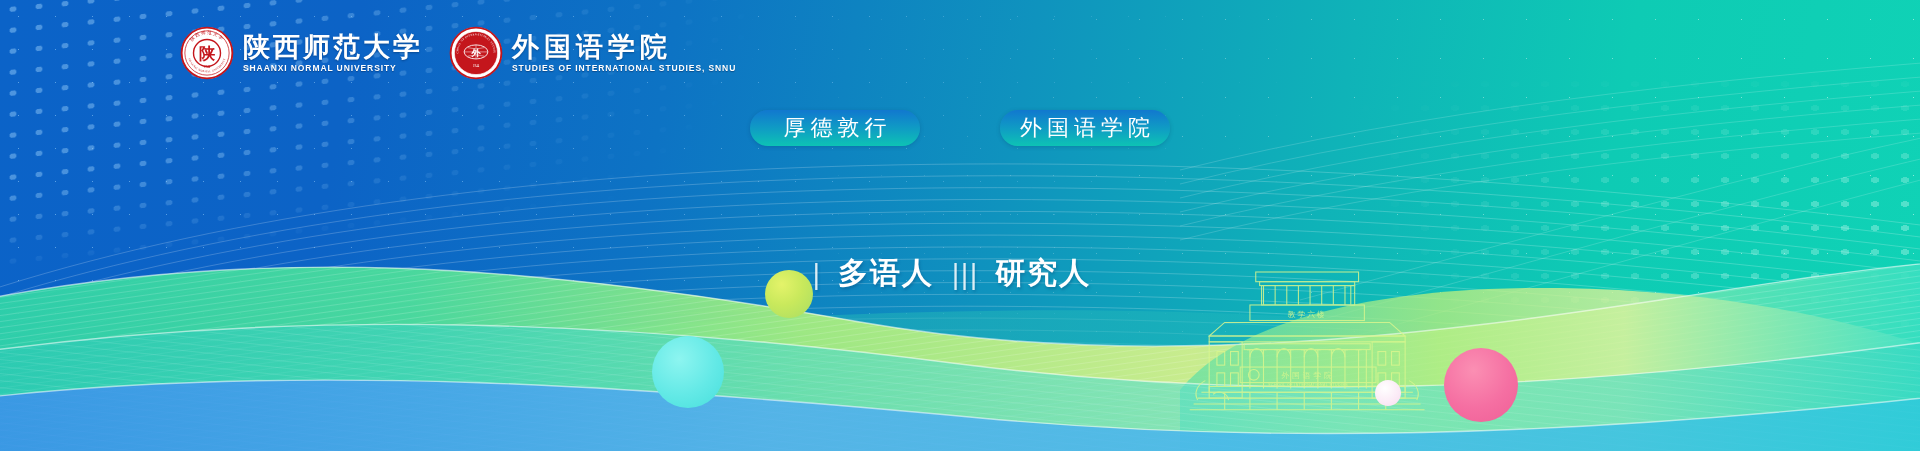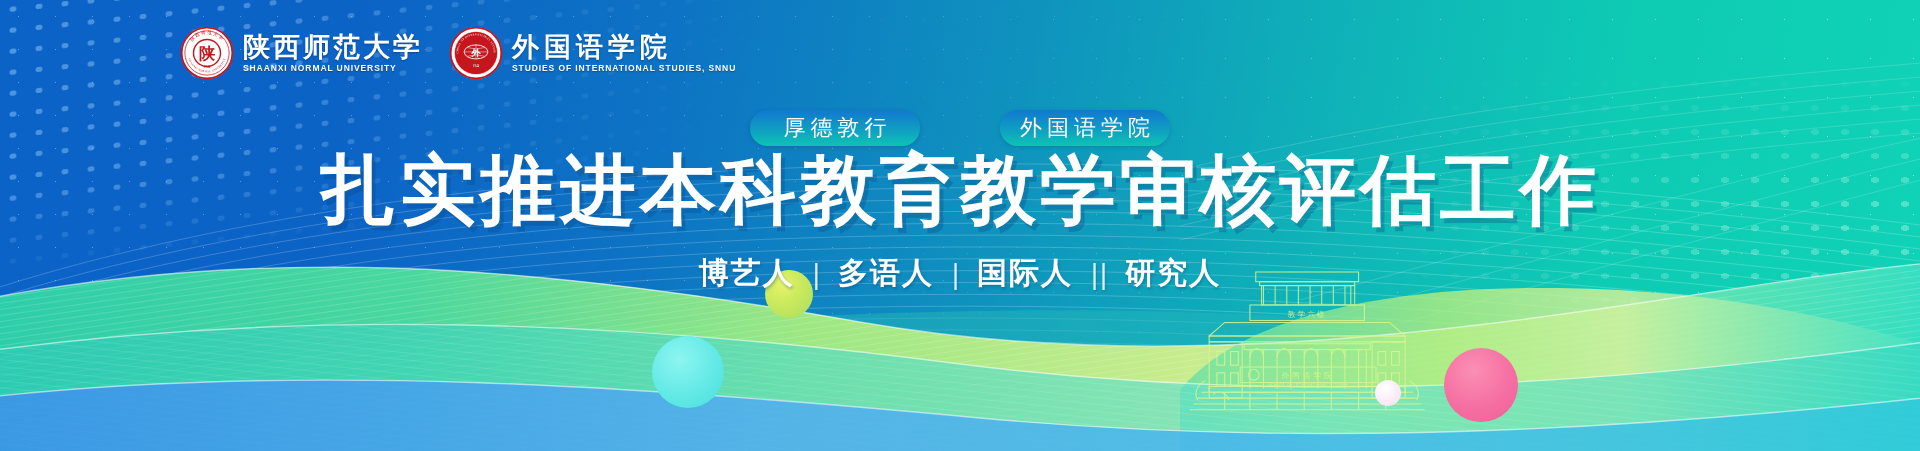--- a/index.html
+++ b/index.html
@@ -332,26 +332,23 @@
       </div>
     </div>
 
   </div>
 
   <div id="badges">
     <div class="badge">厚德敦行</div>
     <div class="badge">外国语学院</div>
   </div>
 
-  <div id="title">扎实推进本科教育教学审核评估工作</div>
 
   <div id="subtitle">
-    <span class="seg">博艺人</span>
     <span class="sep">|</span>
     <span class="seg">多语人</span>
     <span class="sep">|</span>
-    <span class="seg">国际人</span>
     <span class="sep">|</span>
     <span class="sep">|</span>
     <span class="seg">研究人</span>
   </div>
 
 </div>
 
 </body></html>

